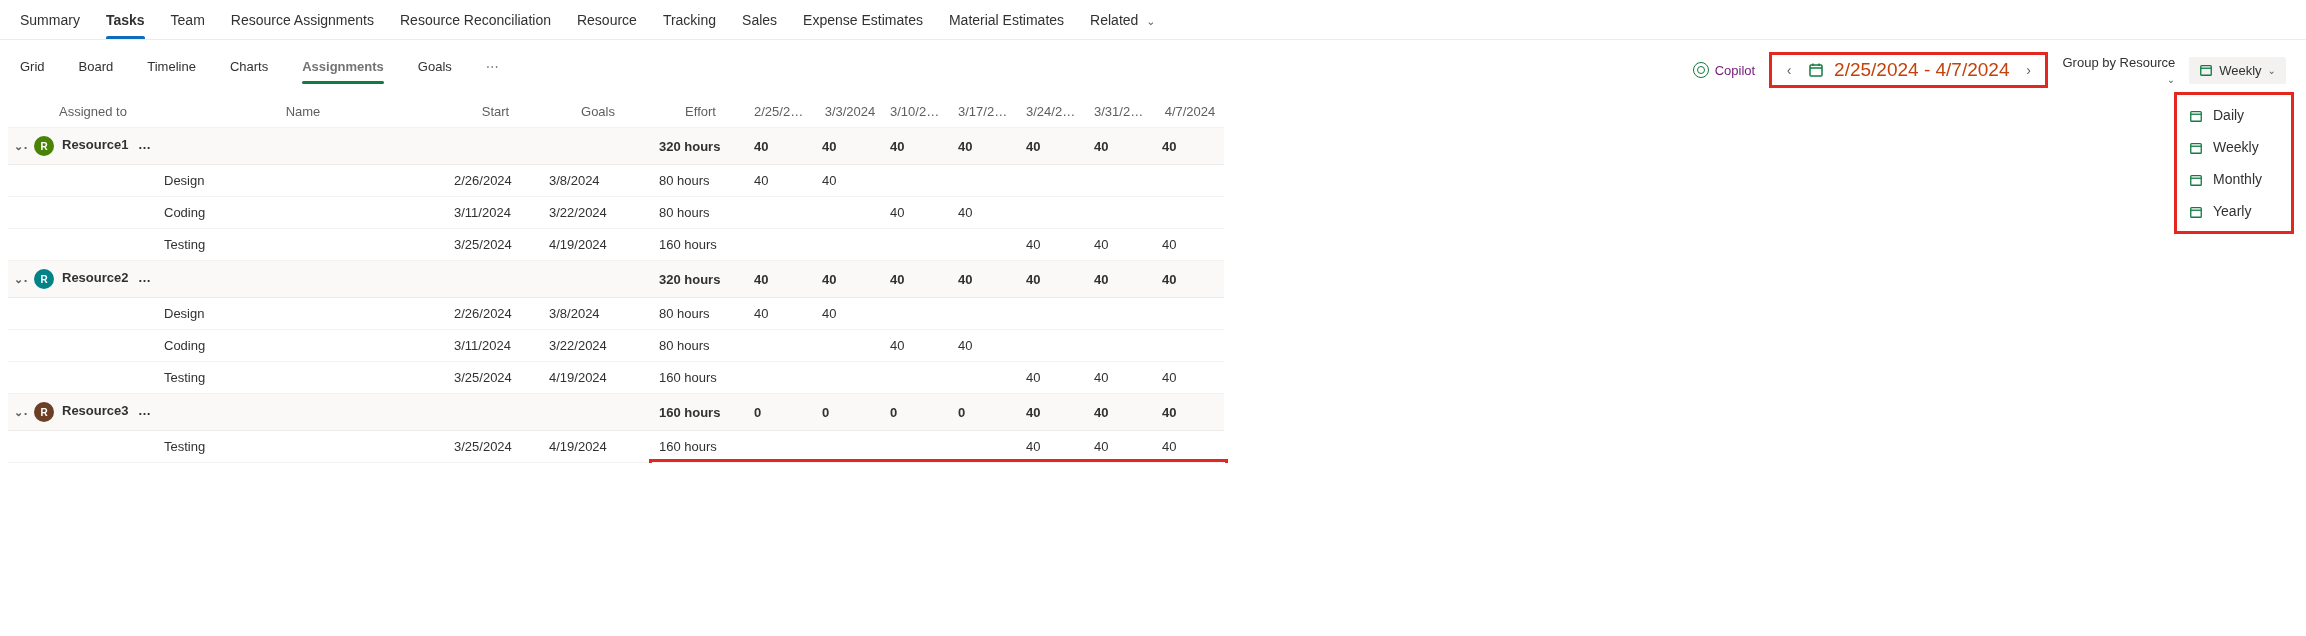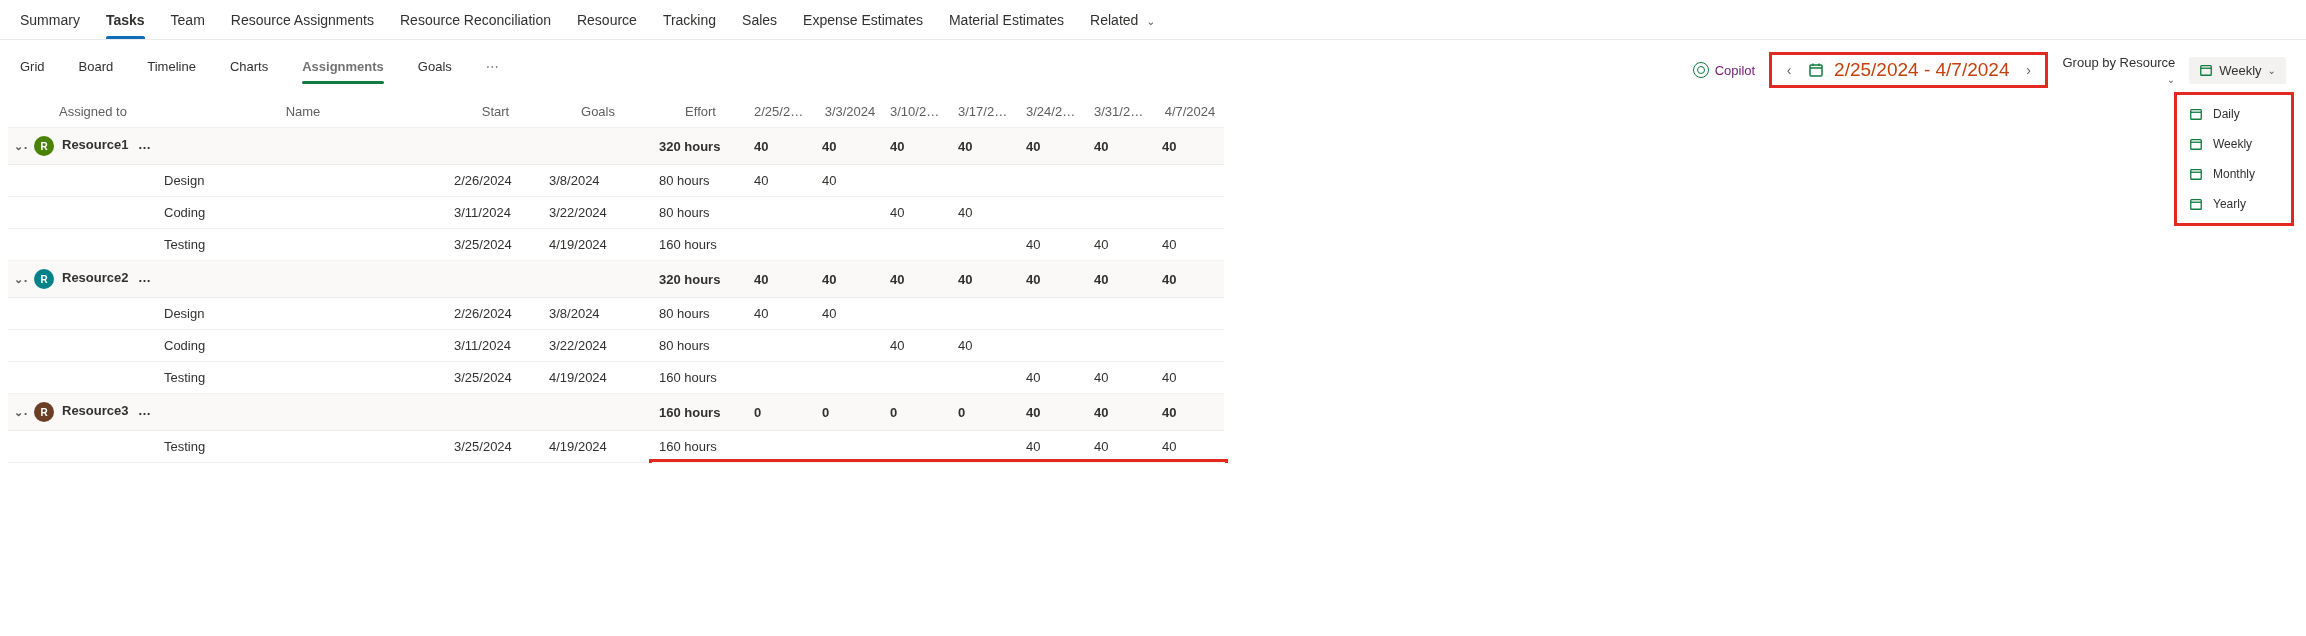--- a/index.html
+++ b/index.html
@@ -124,22 +124,22 @@
   
   .dropdown {
     position:absolute; top:40px; right:-8px;
     border:3px solid #e2281f;
     background:#fff;
     padding:4px 0;
     width:120px;
     z-index:10;
   }
   .dropdown-item {
-    display:flex; align-items:flex-start; gap:10px;
-    padding:8px 12px; font-size:12px; cursor:pointer;
+    display:flex; align-items:flex-end; gap:10px;
+    padding:8px 12px; font-size:14px; cursor:pointer;
   }
   .dropdown-item svg { width:14px; height:14px; stroke:#107c41; fill:none; stroke-width:1.5;}
 
   
   .grid-wrap { padding: 0 0 0 0; position:relative; }
   table.grid {
     border-collapse:collapse;
     width: 1210px;
     table-layout:fixed;
     margin-left:8px;

